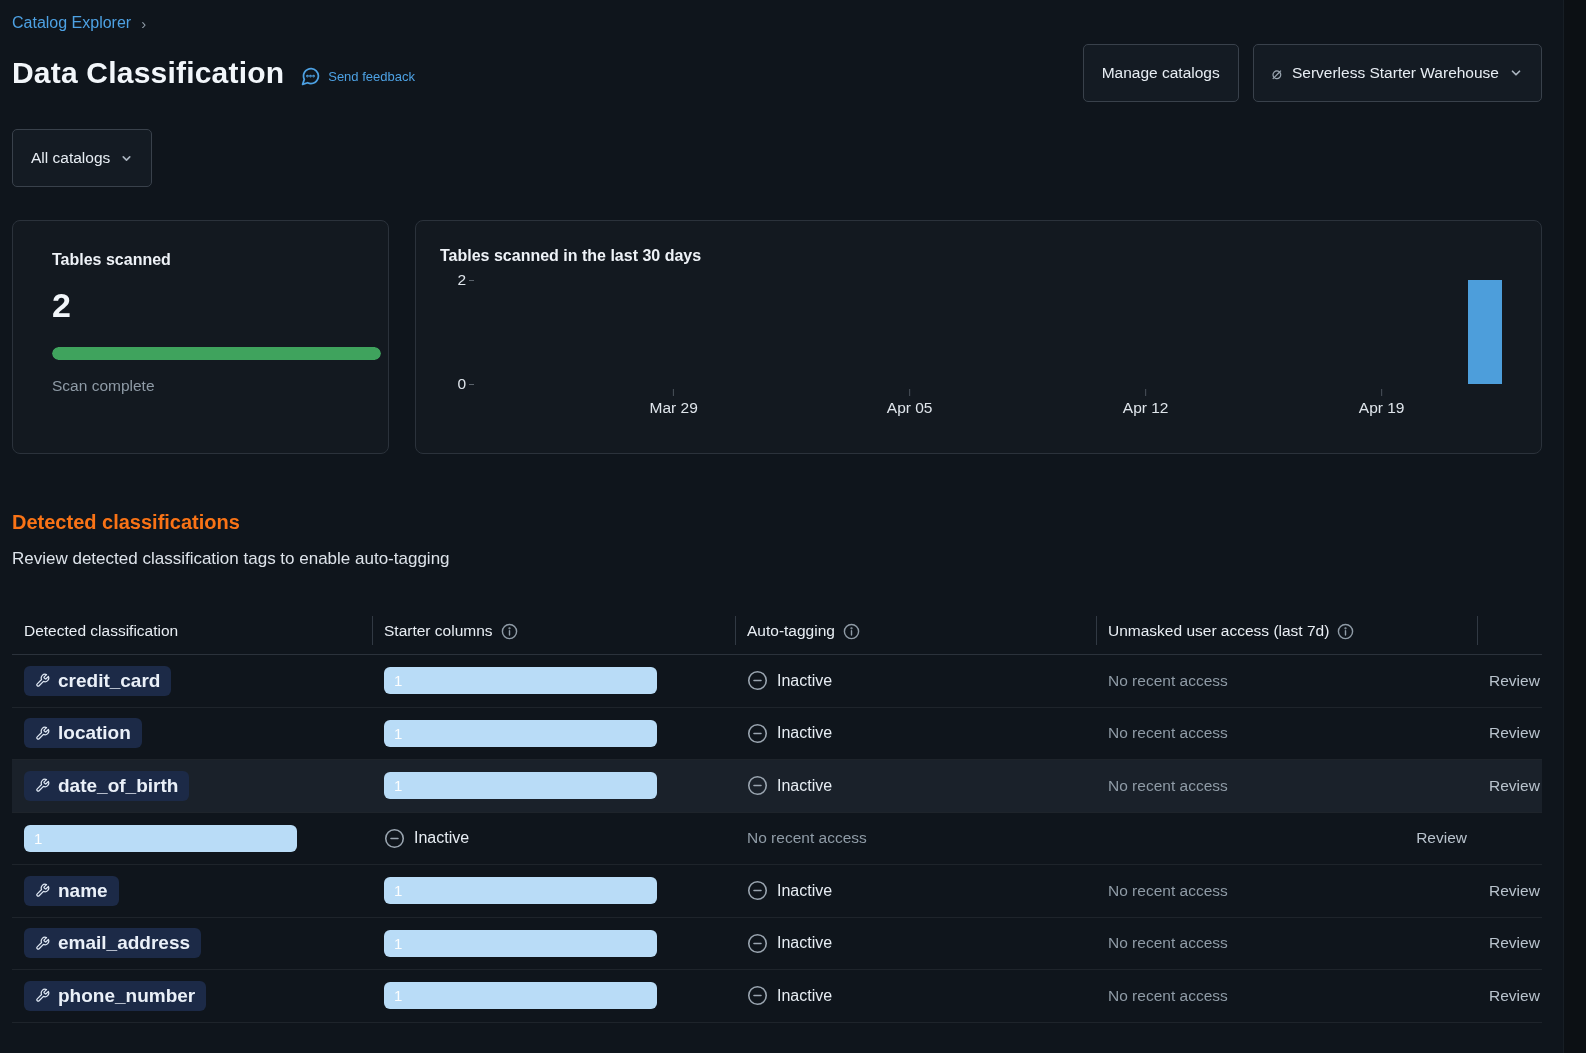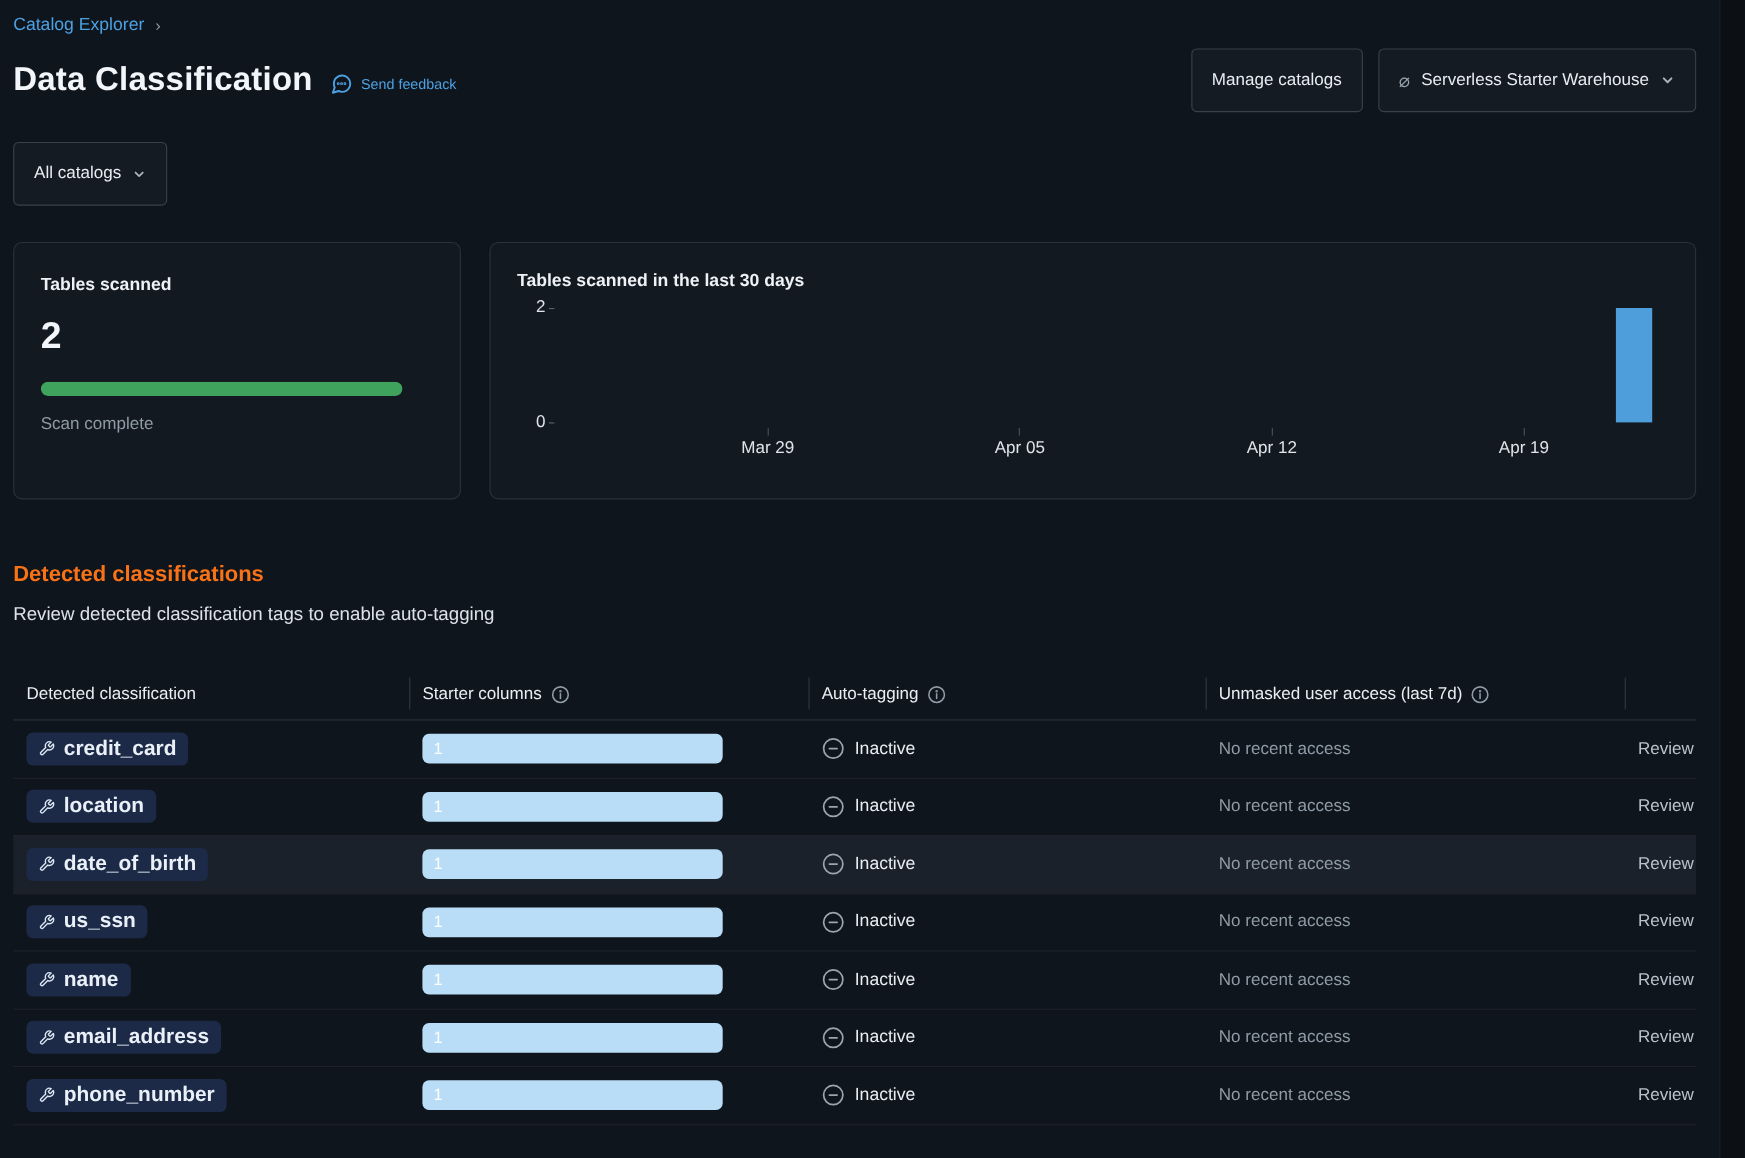--- a/index.html
+++ b/index.html
@@ -33,21 +33,21 @@
   .btn + .btn { margin-left:14px; }
   .wh-glyph { color:#9aa5b0; font-size:17px; line-height:1; }
   .chev { stroke:#aab4bf; }
 
   .all-catalogs { margin-top:27px; }
 
   
   .cards-row { margin-top:33px; display:flex; gap:26px; }
   .card { background:#131920; border:1px solid #2b323b; border-radius:8px; height:234px; }
   .card h3 { font-size:16px; font-weight:700; color:#eef2f7; }
-  .summary-card { width:407px; padding:30px 24px 0 24px; }
+  .summary-card { width:377px; padding:30px 24px 0 39px; }
   .big-num { font-size:34px; font-weight:700; margin-top:17px; color:#f2f6fa; }
   .progress { margin-top:22px; height:13px; border-radius:7px; width:329px; overflow:hidden; }
   .progress-fill { width:100%; height:100%; border-radius:7px; }
   .status { margin-top:17px; font-size:15.5px; }
   .muted { color:#8f9ba6; }
 
   .chart-card { flex:1; padding:26px 30px 0 24px; }
   .chart-body { display:flex; margin-top:15px; }
   .y-axis { width:36px; position:relative; height:104px; flex:none; }
   .ylab { position:absolute; right:10px; transform:translateY(-50%); font-size:15.5px; color:#dfe5eb; }
@@ -292,28 +292,20 @@
           </div>
           <div class="cell">
             <span class="access-t muted">No recent access</span>
           </div>
           <div class="cell action-cell">
             <a class="review">Review</a>
           </div>
         </div>
         <div class="trow">
           <div class="cell">
-            <span class="chip">
-              <svg width="15" height="15" viewBox="0 0 24 24" fill="none" stroke-width="2" stroke-linecap="round" stroke-linejoin="round">
-                <path d="M14.7 6.3a1 1 0 0 0 0 1.4l1.6 1.6a1 1 0 0 0 1.4 0l3.77-3.77a6 6 0 0 1-7.94 7.94l-6.91 6.91a2.12 2.12 0 0 1-3-3l6.91-6.91a6 6 0 0 1 7.94-7.94l-3.76 3.76z"></path>
-              </svg>
-              <span class="chip-t">us_ssn</span>
-            </span>
-          </div>
-          <div class="cell">
             <div class="colbar" style="background:#b9dcf7">
               <span class="colbar-n">1</span>
             </div>
           </div>
           <div class="cell status-cell">
             <svg class="minus-icon" width="21" height="21" viewBox="0 0 24 24" fill="none" stroke="#9aa5b0" stroke-width="1.8" stroke-linecap="round">
               <circle cx="12" cy="12" r="10"></circle>
               <line x1="8" y1="12" x2="16" y2="12"></line>
             </svg>
             <span class="status-t">Inactive</span>

